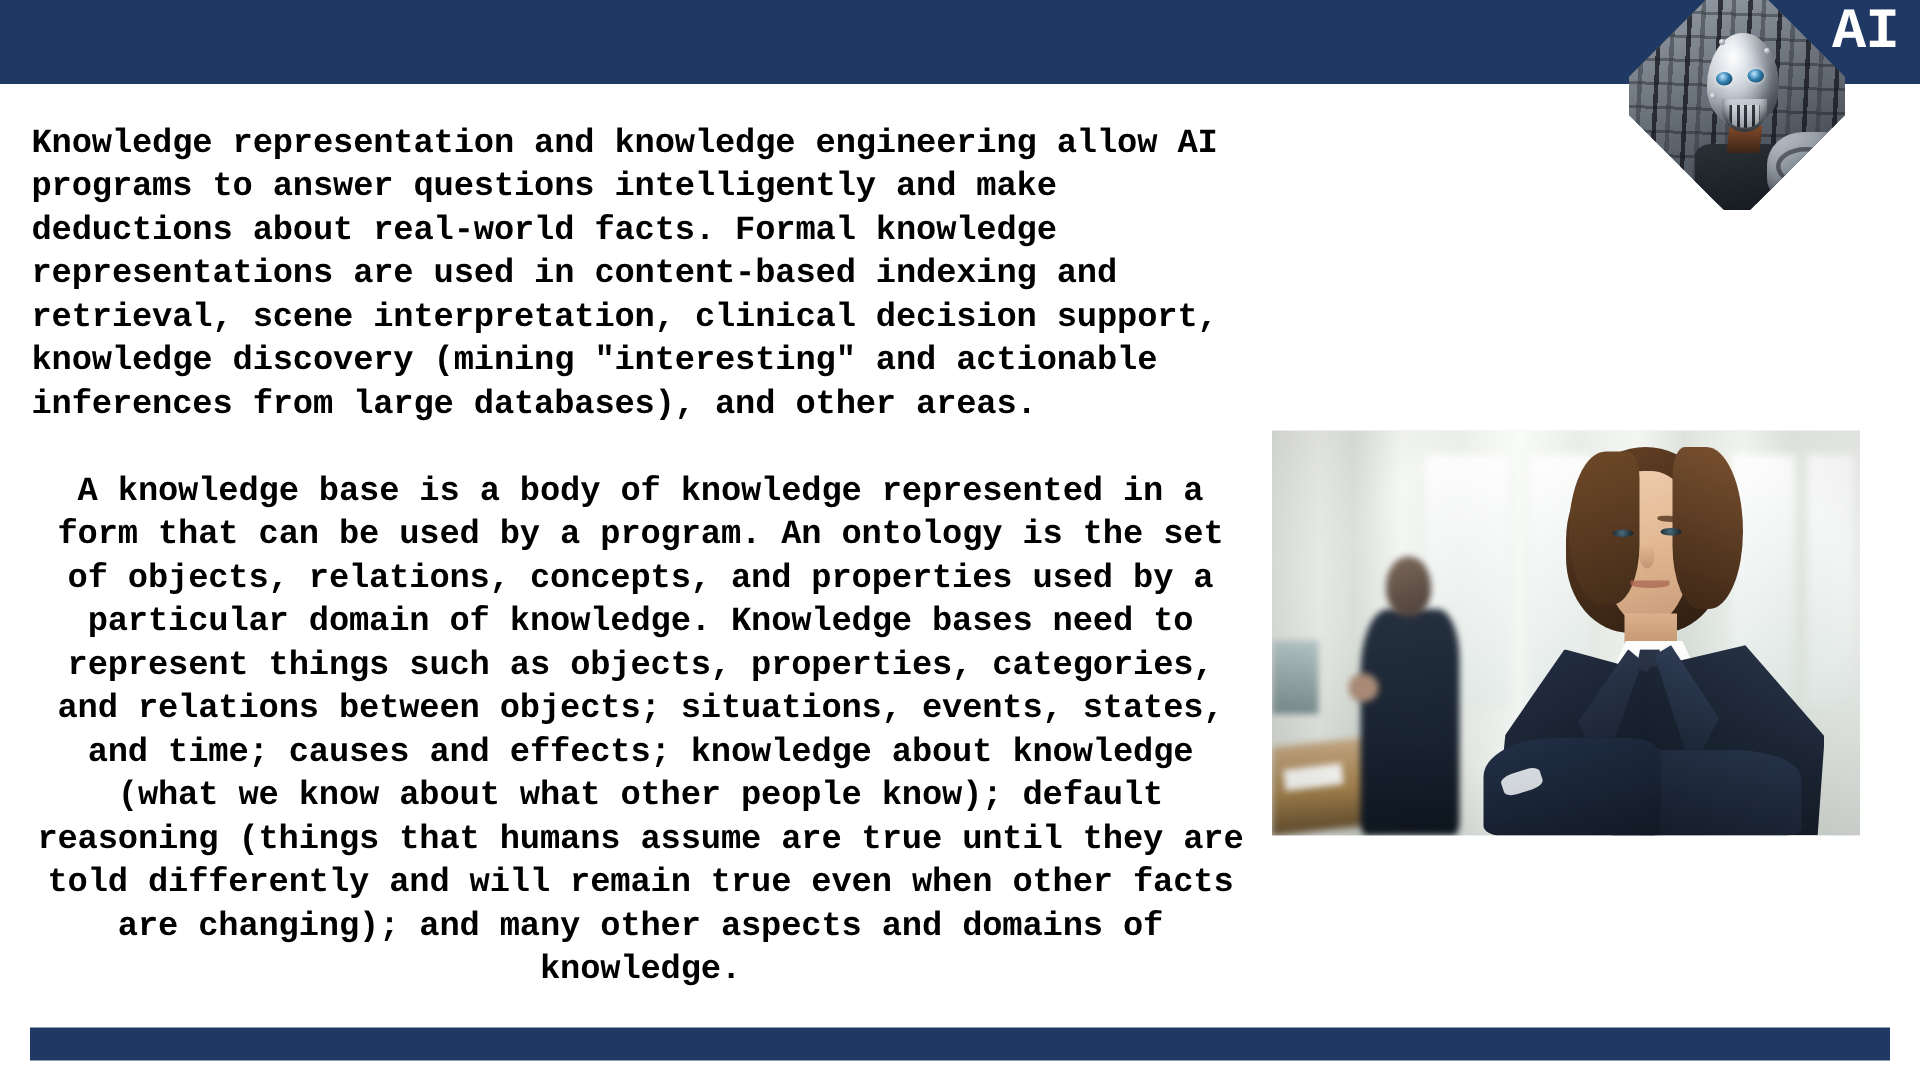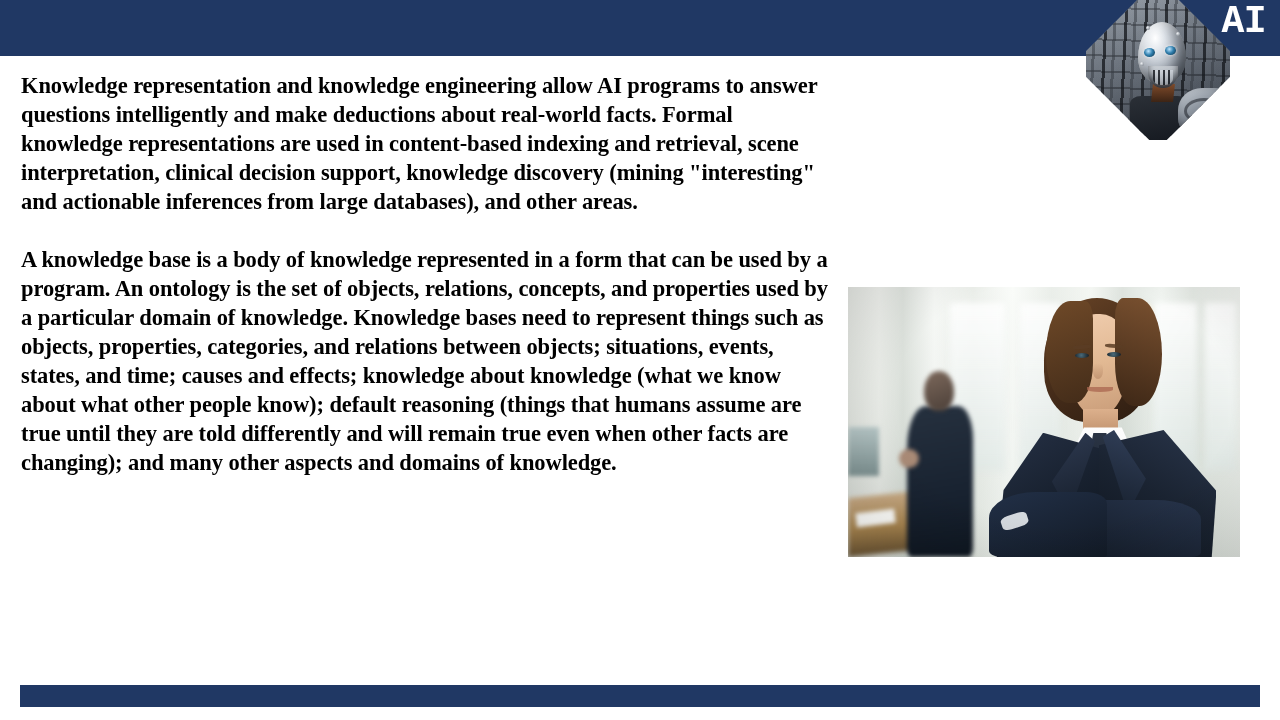--- a/index.html
+++ b/index.html
@@ -168,35 +168,36 @@
     width: 4px;
     height: 4px;
     border-radius: 50%;
     background: radial-gradient(circle at 35% 30%, #f2f5f8, #6a727c);
   }
 
   
   .content-text {
     position: absolute;
     left: 21px;
-    top: 71px;
+    top: 81px;
     width: 812px;
     color: #000000;
-    font-family: Liberation Serif, serif;
+    font-family: Liberation Mono, monospace;
     font-weight: bold;
     font-size: 22.5px;
     line-height: 29px;
     letter-spacing: -0.1px;
     z-index: 2;
   }
   .content-text p {
     margin: 0 0 29px 0;
   }
   .content-text p:last-child {
     margin-bottom: 15px;
+    text-align: center;
   }
 
   
   .photo-frame {
     position: absolute;
     left: 848px;
     top: 287px;
     width: 392px;
     height: 270px;
     overflow: hidden;

